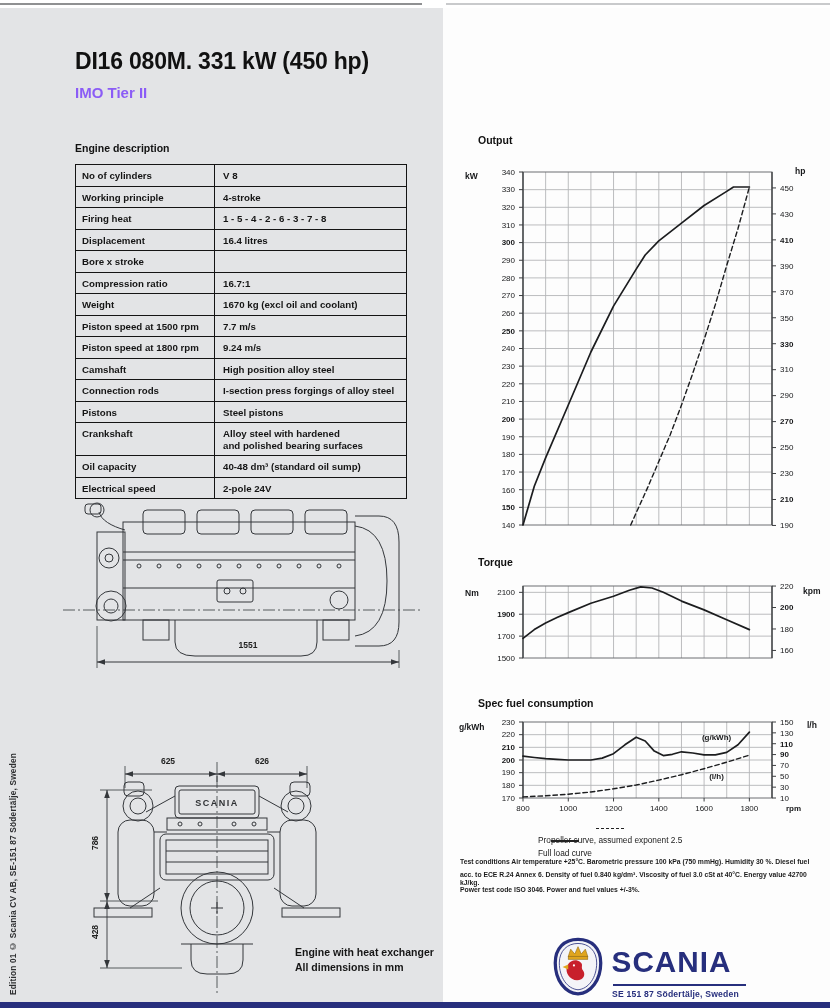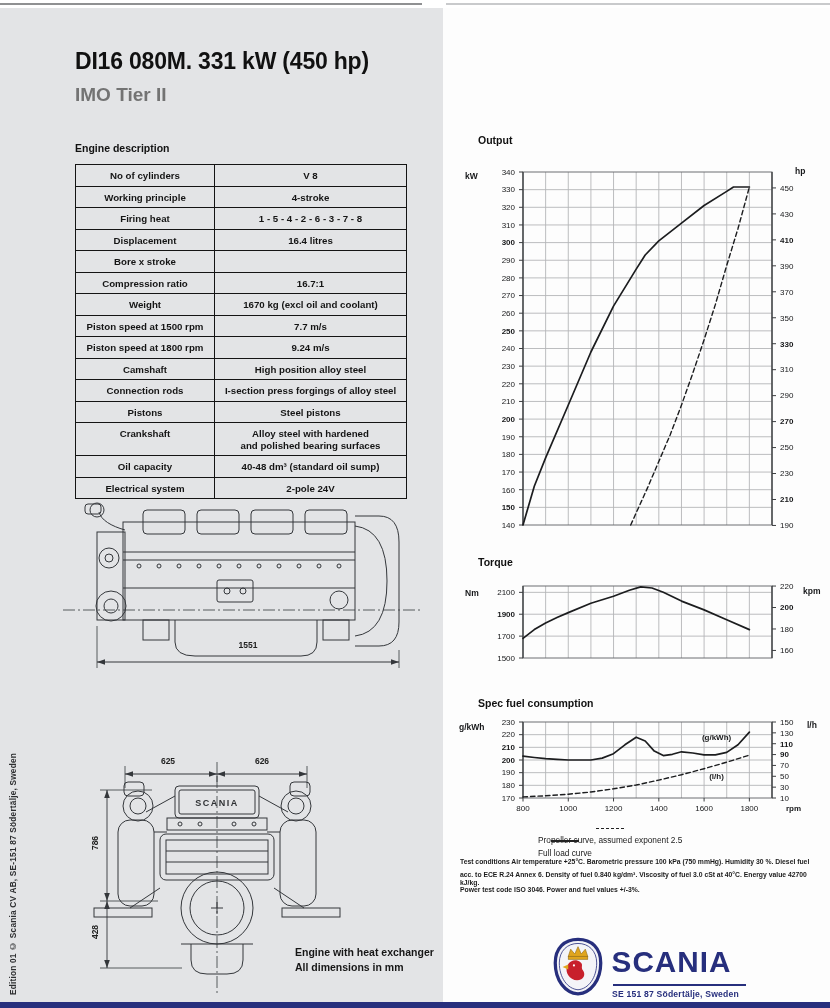--- a/index.html
+++ b/index.html
@@ -15,25 +15,25 @@
   .hairline.l{left:0;width:422px;background:#8f9092;}
   .hairline.r{left:446px;width:384px;background:#c9cacc;}
   .bottom-bar{left:0;top:1002px;width:830px;height:6px;background:#272f7d;}
 
   .edition-note{
     left:8px;top:695px;height:300px;
     writing-mode:vertical-rl;transform:rotate(180deg);
     font-size:8.3px;font-weight:700;color:#2e2f31;letter-spacing:.2px;white-space:nowrap;
   }
   .page-title{left:75px;top:48px;font-size:23px;font-weight:700;letter-spacing:-.2px;color:#111;}
-  .page-subtitle{left:75px;top:84px;font-size:19px;font-weight:600;color:#737373;}
+  .page-subtitle{left:75px;top:84px;font-size:15px;font-weight:600;color:#8b5cf6;}
   .tbl-heading{left:75px;top:142px;font-size:10.5px;font-weight:700;color:#111;}
 
   .spec-table{left:75px;top:164px;width:330px;border:1.5px solid #141414;}
-  .spec-row{display:flex;border-bottom:1.5px solid #141414;text-align:center;}
+  .spec-row{display:flex;border-bottom:1.5px solid #141414;}
   .spec-row:last-child{border-bottom:none;}
   .spec-label{width:126px;border-right:1.5px solid #141414;padding:5px 6px 4px;font-size:9.7px;font-weight:700;line-height:11.5px;}
   .spec-value{flex:1;padding:5px 8px 4px;font-size:9.7px;font-weight:700;line-height:11.5px;white-space:pre-line;}
 
   .dim-label{font-size:8.5px;font-weight:700;color:#222;text-align:center;}
   .dim-label.rot{transform:rotate(-90deg);}
   .drawing-caption{font-size:10.5px;font-weight:700;color:#161616;}
 
   .chart-title{font-size:10.5px;font-weight:700;color:#111;}
   .legend-row{display:flex;align-items:center;gap:6px;font-size:8.3px;font-weight:400;color:#1b1b1b;flex-direction:column;}
@@ -109,21 +109,21 @@
     <div class="spec-row">
       <div class="spec-label">Crankshaft</div>
       <div class="spec-value">Alloy steel with hardened
 and polished bearing surfaces</div>
     </div>
     <div class="spec-row">
       <div class="spec-label">Oil capacity</div>
       <div class="spec-value">40-48 dm³  (standard oil sump)</div>
     </div>
     <div class="spec-row">
-      <div class="spec-label">Electrical system</div>
+      <div class="spec-label">Electrical speed</div>
       <div class="spec-value">2-pole 24V</div>
     </div>
   </div>
 
 <svg class="abs" style="left:55px;top:496px" width="375" height="180" viewBox="0 0 375 180">
   <g stroke="#34373b" stroke-width="1" fill="none">
     <line x1="8" y1="114" x2="368" y2="114" stroke-width="0.8" stroke-dasharray="12 3 2 3"></line>
     <rect x="42" y="36" width="28" height="88"></rect>
     <circle cx="56" cy="110" r="15"></circle>
       <circle cx="56" cy="110" r="7"></circle>

